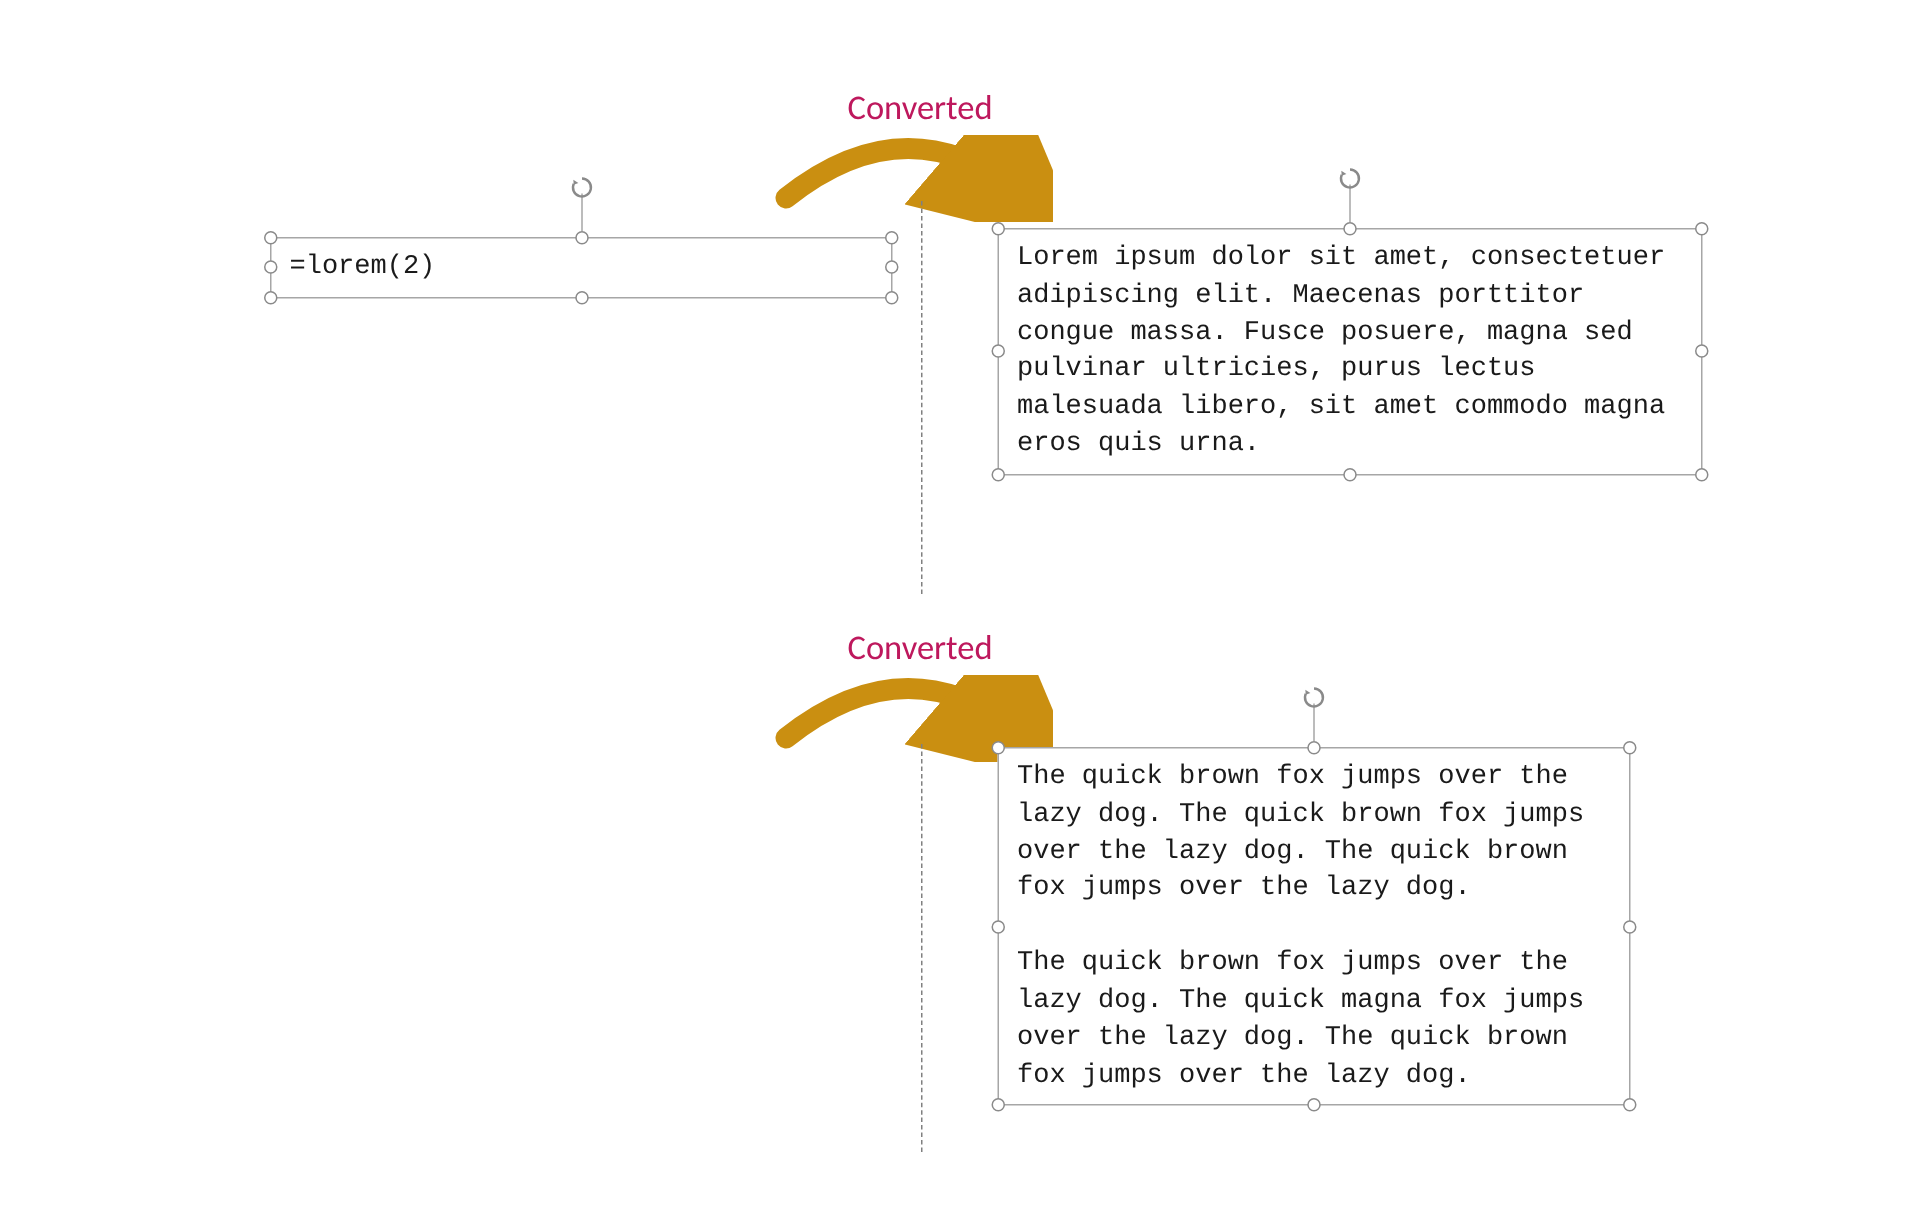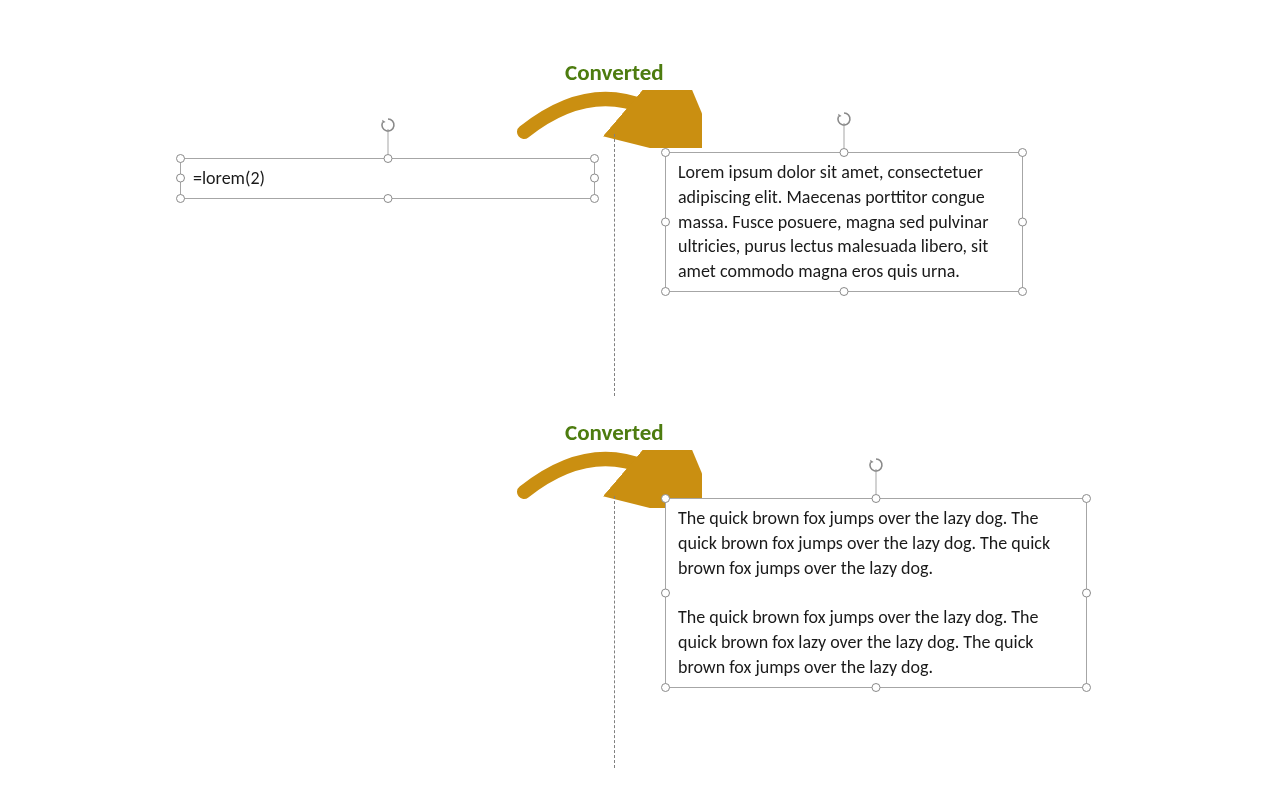--- a/index.html
+++ b/index.html
@@ -12,42 +12,43 @@
     position: relative;
     overflow: hidden;
   }
   .container {
     position: absolute;
     inset: 0;
   }
   .converted-label {
     position: absolute;
     font-size: 23px;
-    font-weight: 700;
-    color: #4d7c0f;
+    font-weight: 400;
+    color: #be185d;
   }
   .divider {
     position: absolute;
     border-left: 1px dashed #808080;
   }
   .arrow {
     position: absolute;
     pointer-events: none;
   }
   .textbox {
     position: absolute;
     border: 1px solid #a6a6a6;
     background: #fff;
   }
   .textbox .content {
     padding: 7px 12px;
     font-size: 18px;
     color: #1a1a1a;
     line-height: 1.38;
     white-space: pre-line;
+    font-family: Liberation Mono, monospace;
   }
   .handle {
     position: absolute;
     width: 9px;
     height: 9px;
     background: #fff;
     border: 1px solid #8a8a8a;
     border-radius: 50%;
   }
   .handle.tl   { left: -5px; top: -5px; }
@@ -105,21 +106,21 @@
     <div class="handle tl"></div>
     <div class="handle tm"></div>
     <div class="handle tr"></div>
     <div class="handle ml"></div>
     <div class="handle mr"></div>
     <div class="handle bl"></div>
     <div class="handle bm"></div>
     <div class="handle br"></div>
   </div>
 
-  <div class="textbox" style="left:665px; top:152px; width:358px;">
+  <div class="textbox" style="left:665px; top:152px; width:470px;">
     <div class="rotation-stem"></div>
     <div class="rotation-handle">
       <svg width="18" height="18" viewBox="0 0 18 18">
         <path d="M9,2 a6,6 0 1 1 -5.5,3.5" stroke="#8a8a8a" stroke-width="1.6" fill="none"></path>
         <path d="M3.2,2.8 L3.5,6.2 L6.6,5.0 Z" fill="#8a8a8a"></path>
       </svg>
     </div>
     <div class="content">Lorem ipsum dolor sit amet, consectetuer adipiscing elit. Maecenas porttitor congue massa. Fusce posuere, magna sed pulvinar ultricies, purus lectus malesuada libero, sit amet commodo magna eros quis urna.</div>
     <div class="handle tl"></div>
     <div class="handle tm"></div>
@@ -148,21 +149,21 @@
   <div class="textbox" style="left:665px; top:498px; width:422px;">
     <div class="rotation-stem"></div>
     <div class="rotation-handle">
       <svg width="18" height="18" viewBox="0 0 18 18">
         <path d="M9,2 a6,6 0 1 1 -5.5,3.5" stroke="#8a8a8a" stroke-width="1.6" fill="none"></path>
         <path d="M3.2,2.8 L3.5,6.2 L6.6,5.0 Z" fill="#8a8a8a"></path>
       </svg>
     </div>
     <div class="content">The quick brown fox jumps over the lazy dog. The quick brown fox jumps over the lazy dog. The quick brown fox jumps over the lazy dog.
 
-The quick brown fox jumps over the lazy dog. The quick brown fox lazy over the lazy dog. The quick brown fox jumps over the lazy dog.</div>
+The quick brown fox jumps over the lazy dog. The quick magna fox jumps over the lazy dog. The quick brown fox jumps over the lazy dog.</div>
     <div class="handle tl"></div>
     <div class="handle tm"></div>
     <div class="handle tr"></div>
     <div class="handle ml"></div>
     <div class="handle mr"></div>
     <div class="handle bl"></div>
     <div class="handle bm"></div>
     <div class="handle br"></div>
   </div>
 

